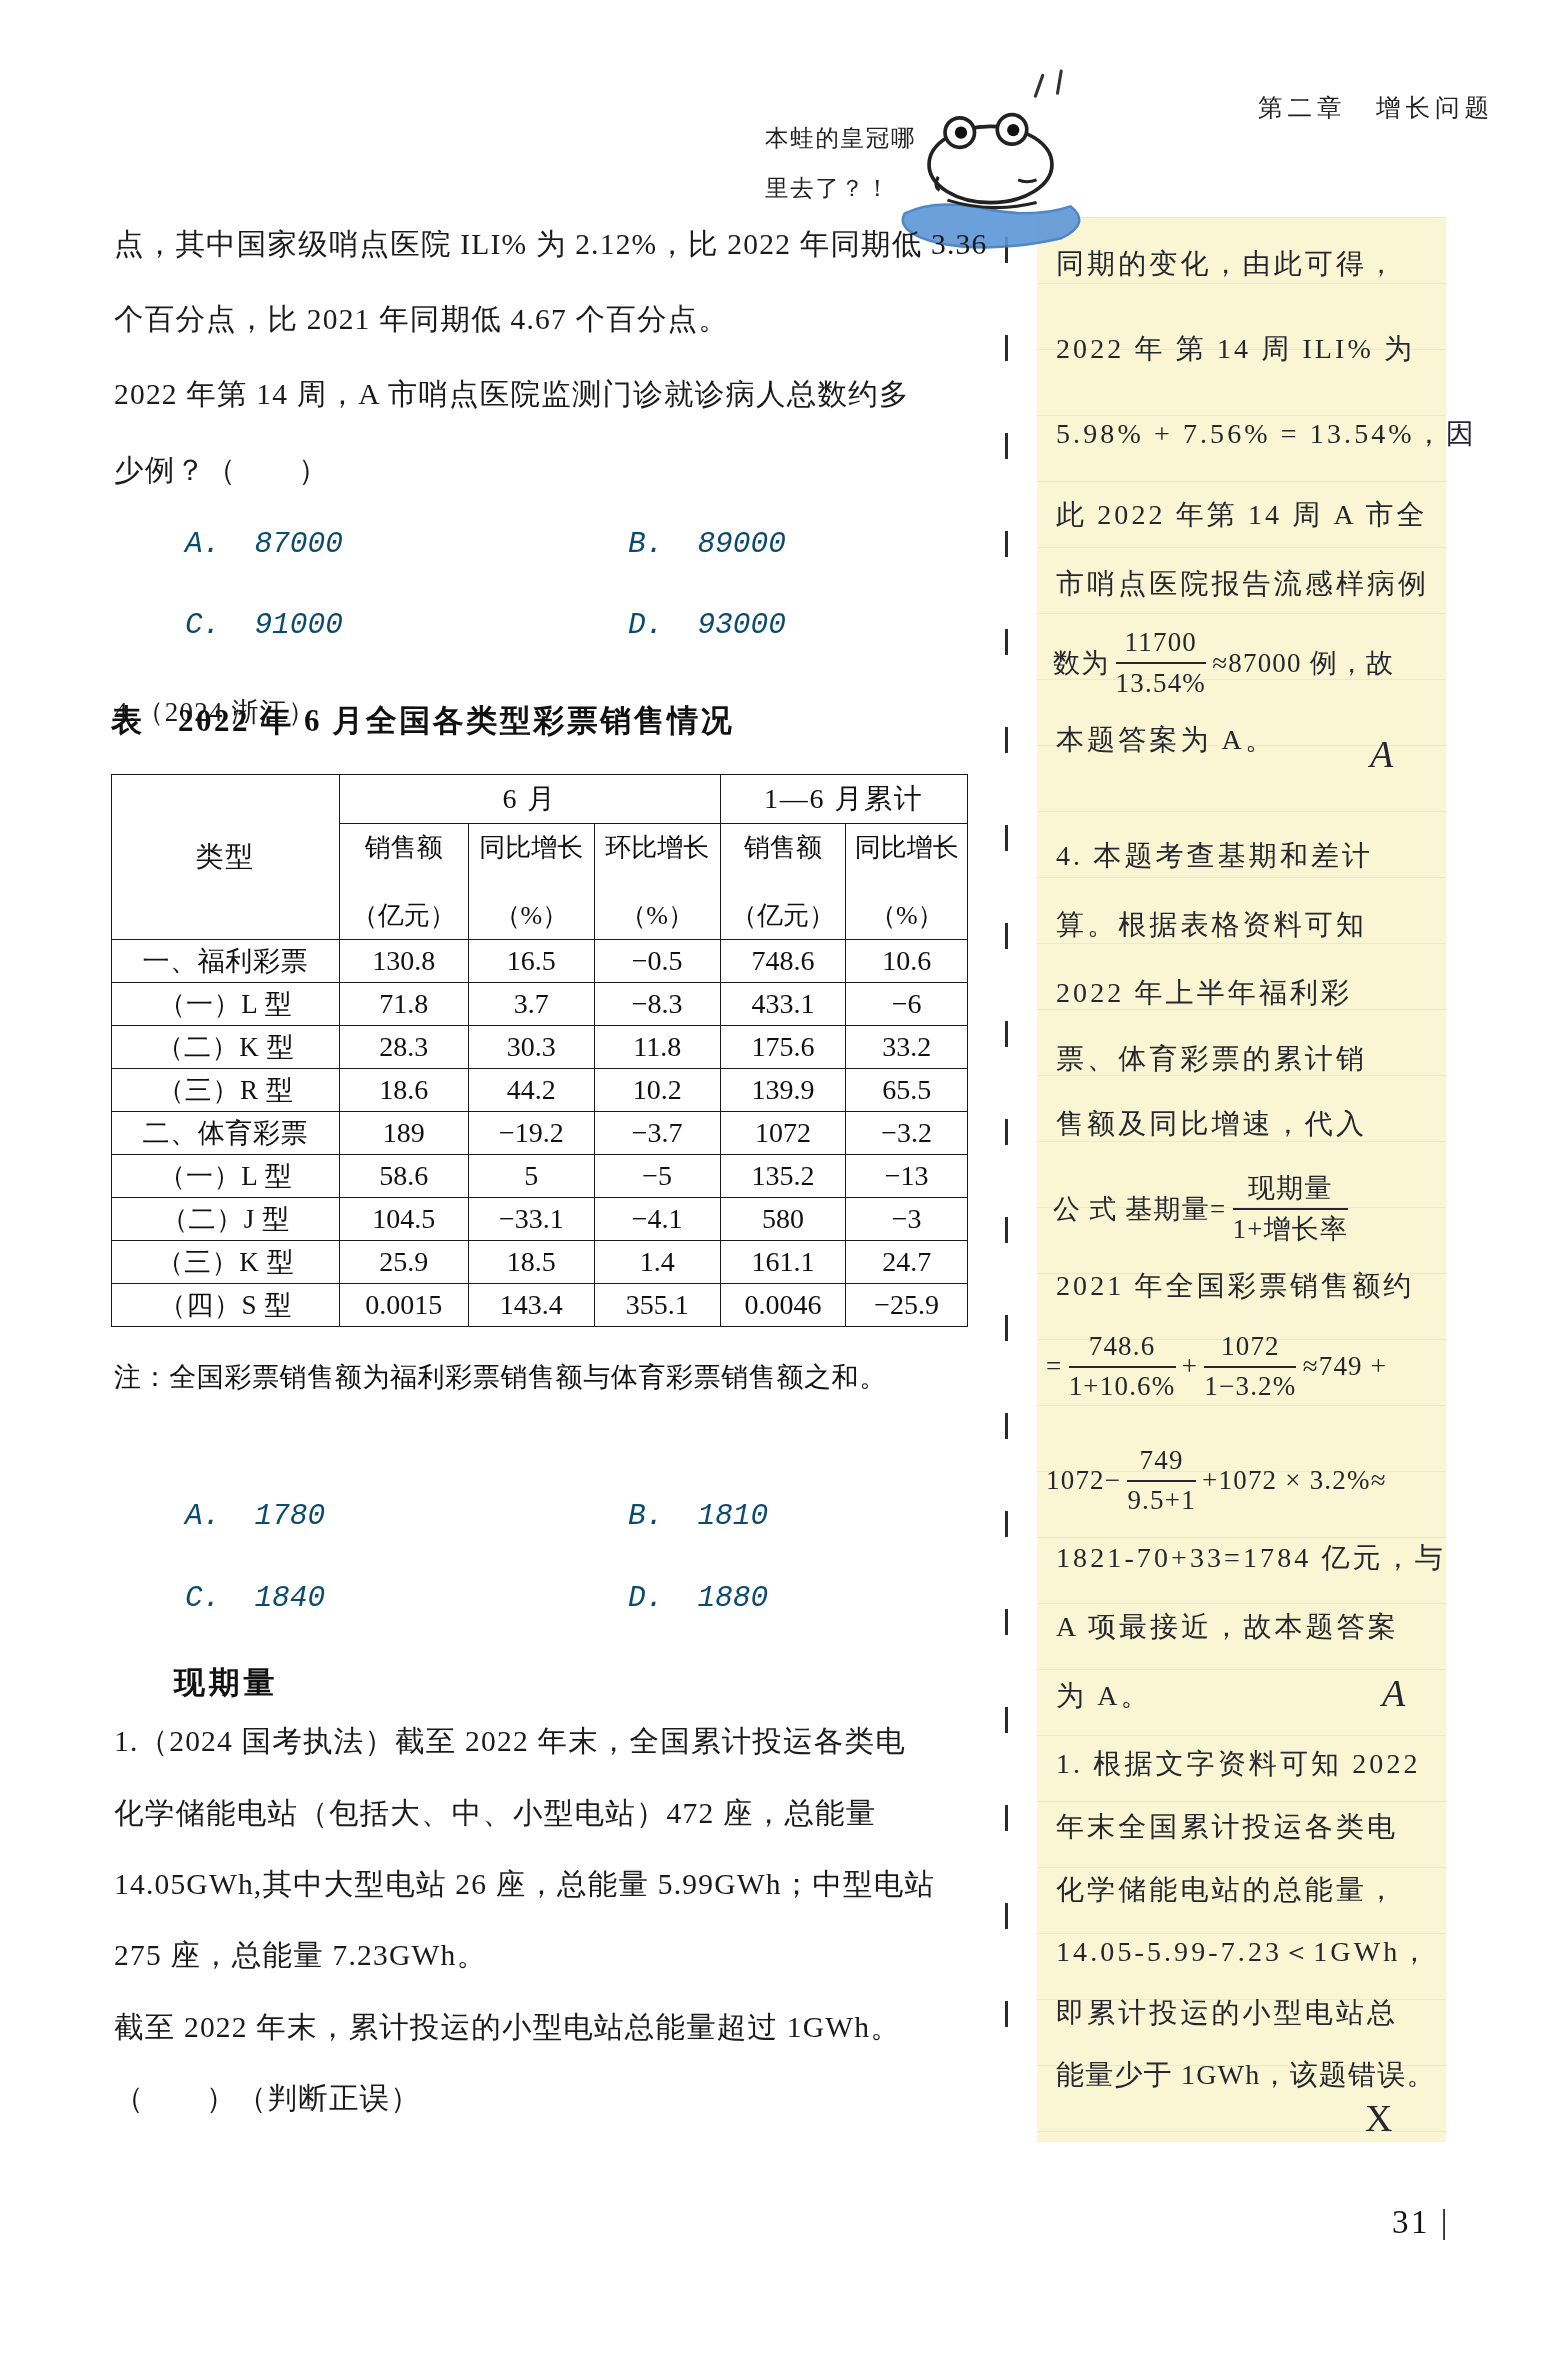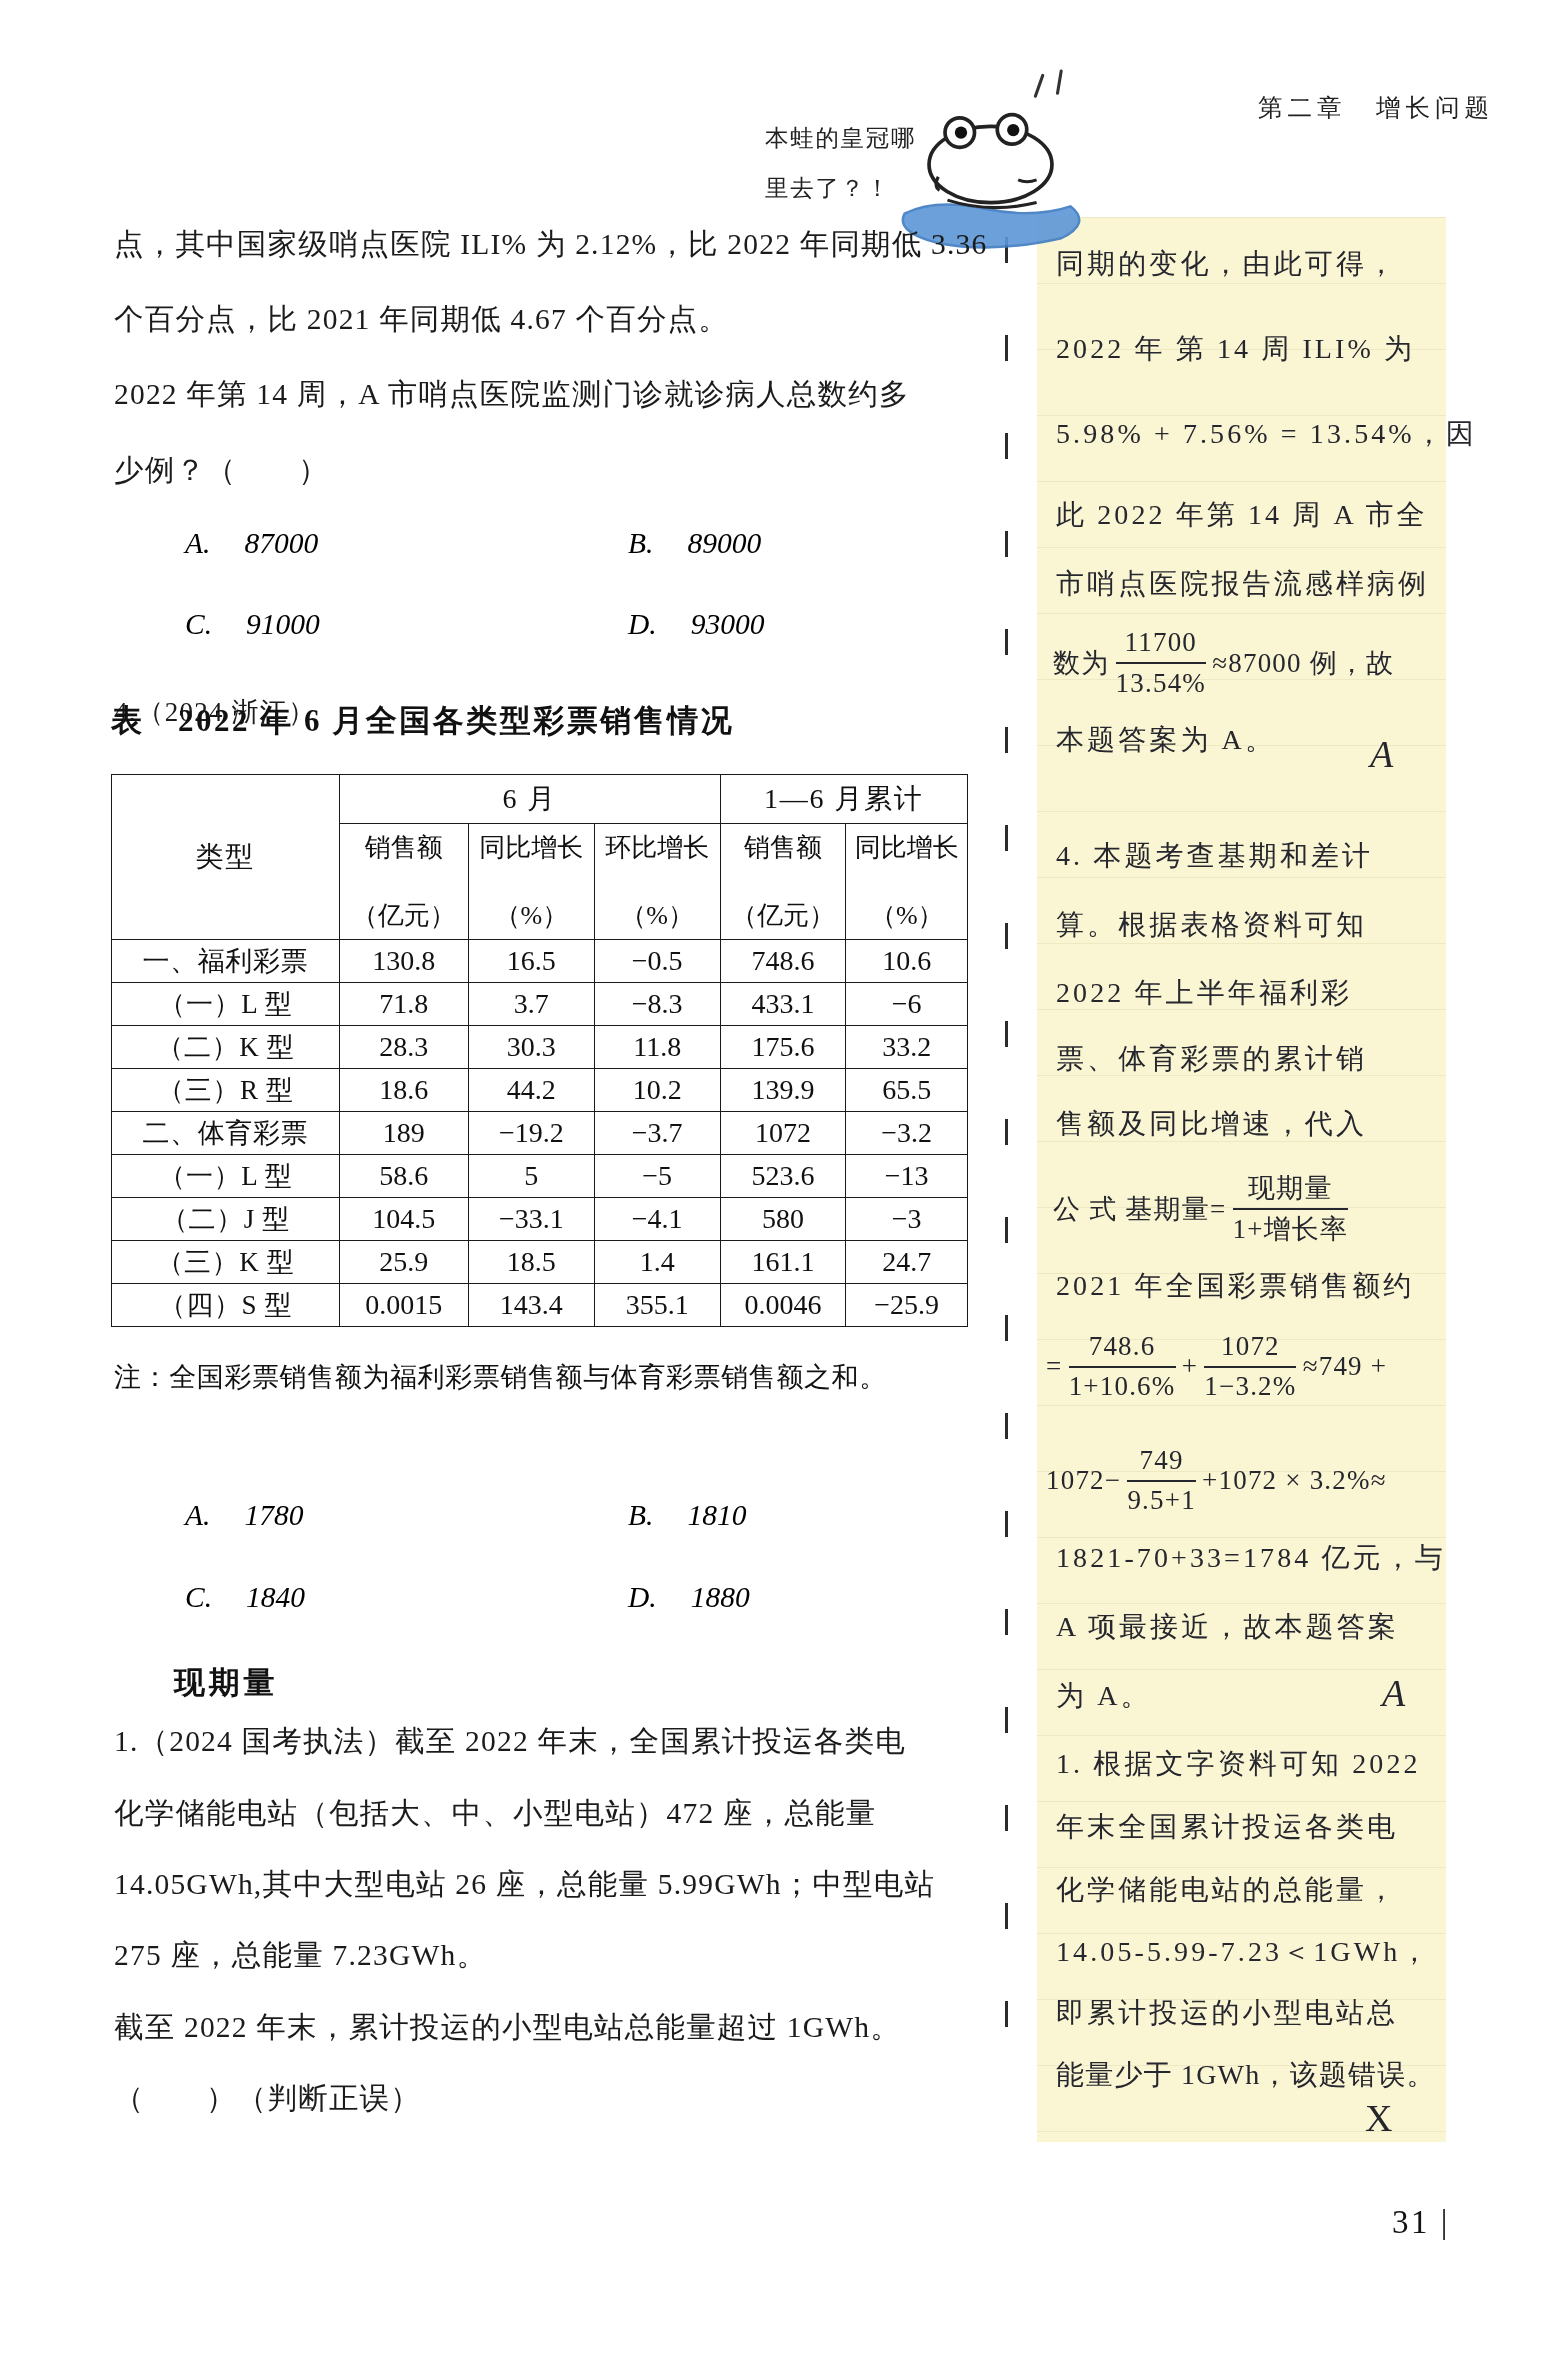--- a/index.html
+++ b/index.html
@@ -12,21 +12,21 @@
   .divider{position:absolute;left:1005px;top:237px;width:3.1px;height:1853px;
            background:repeating-linear-gradient(to bottom,#2b2b2b 0 26px,transparent 26px 98px);}
   
   .chapter{position:absolute;top:91px;right:69px;font-size:24.6px;letter-spacing:4.9px;color:#222;}
   .pageno{position:absolute;left:1392px;top:2204px;font-size:33px;letter-spacing:2.5px;color:#111;}
   
   .speech{position:absolute;font-size:23.4px;letter-spacing:1.8px;color:#222;white-space:nowrap;}
   .frog-svg{position:absolute;left:886px;top:66px;}
   
   .bl{position:absolute;font-size:29.5px;letter-spacing:1.2px;white-space:nowrap;color:#1b1b1b;}
-  .opt{position:absolute;font-size:29.5px;font-style:italic;white-space:nowrap;color:#000000;}
+  .opt{position:absolute;font-size:29.5px;font-style:italic;white-space:nowrap;color:#0c4a6e;font-family:Liberation Mono, monospace;}
   .opt .lab{margin-right:34px;}
   .src{position:absolute;font-size:27px;letter-spacing:1.2px;color:#1b1b1b;}
   .sec-head{position:absolute;font-size:31px;font-weight:bold;letter-spacing:3.7px;color:#111;}
   
   .table-title{position:absolute;left:111px;top:700px;width:857px;text-align:left;
                font-size:31px;font-weight:bold;letter-spacing:2.5px;color:#111;}
   table.lottery{position:absolute;left:111px;top:774px;width:857px;border-collapse:collapse;
                 table-layout:fixed;}
   table.lottery th,table.lottery td{border:1.8px solid #1a1a1a;text-align:center;vertical-align:middle;
                 font-weight:normal;color:#111;padding:0;}
@@ -169,21 +169,21 @@
           <td class="val-cell">−19.2</td>
           <td class="val-cell">−3.7</td>
           <td class="val-cell">1072</td>
           <td class="val-cell">−3.2</td>
         </tr>
     <tr>
           <td class="type-cell">（一）L 型</td>
           <td class="val-cell">58.6</td>
           <td class="val-cell">5</td>
           <td class="val-cell">−5</td>
-          <td class="val-cell">523.6</td>
+          <td class="val-cell">135.2</td>
           <td class="val-cell">−13</td>
         </tr>
     <tr>
           <td class="type-cell">（二）J 型</td>
           <td class="val-cell">104.5</td>
           <td class="val-cell">−33.1</td>
           <td class="val-cell">−4.1</td>
           <td class="val-cell">580</td>
           <td class="val-cell">−3</td>
         </tr>

